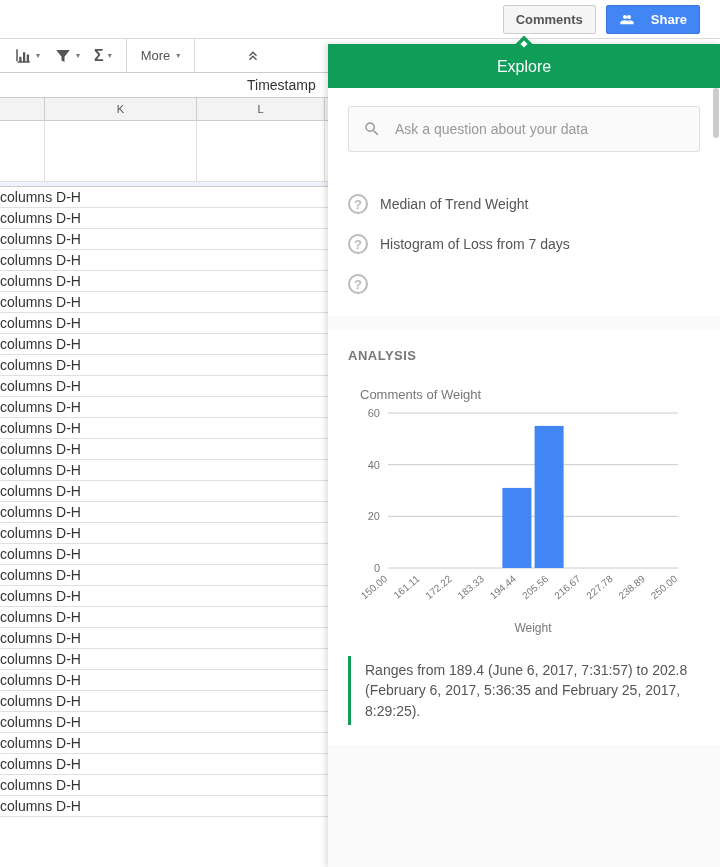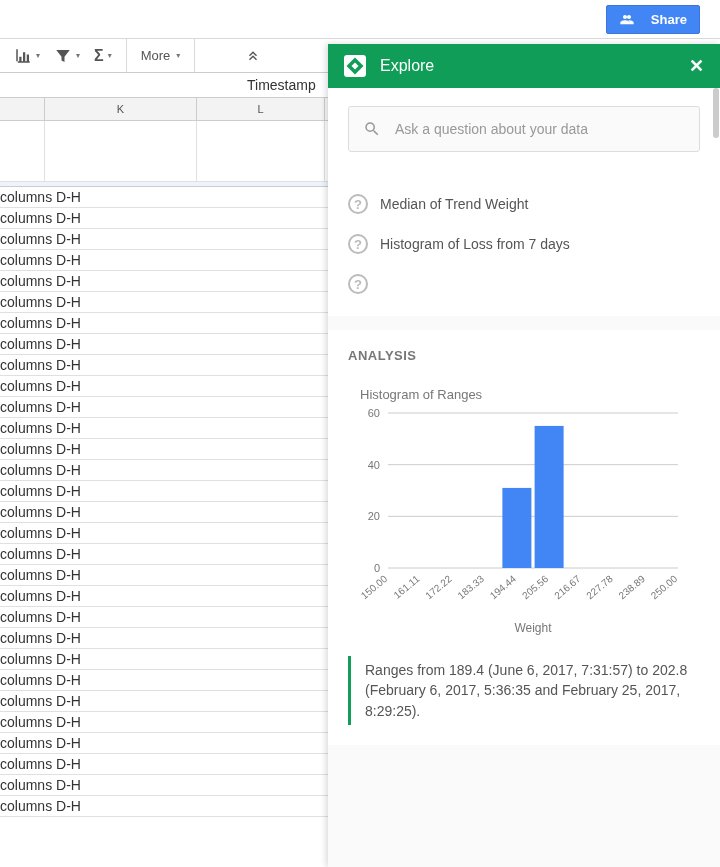--- a/index.html
+++ b/index.html
@@ -193,20 +193,21 @@
     flex-direction: column;
   }
   .explore-header {
     height: 44px;
     background: #0f9d58;
     color: #fff;
     display: flex;
     align-items: center;
     padding: 0 16px;
     gap: 14px;
+    flex-direction: column;
   }
   .explore-logo {
     width: 22px; height: 22px;
     background: #fff;
     border-radius: 3px;
     position: relative;
   }
   .explore-logo::before {
     content:"";
     position:absolute;
@@ -327,20 +328,23 @@
     top:0; height:50px;
     left:1px; right:1px;
     background:#ccc;
     border-radius: 3px;
   }
 </style>
 </head>
 <body>
 
 <div class="topbar">
+  <div class="btn">
+    <span>Comments</span>
+  </div>
   <div class="btn btn-share">
     <svg viewBox="0 0 24 24">
         <path d="M15 12c1.66 0 3-1.34 3-3s-1.34-3-3-3-3 1.34-3 3 1.34 3 3 3zm-6 0c1.66 0 3-1.34 3-3S10.66 6 9 6 6 7.34 6 9s1.34 3 3 3zm0 2c-2.33 0-7 1.17-7 3.5V20h14v-2.5C16 15.17 11.33 14 9 14zm6 0c-.29 0-.62.02-.97.05 1.16.84 1.97 1.97 1.97 3.45V20h6v-2.5c0-2.33-4.67-3.5-7-3.5z"></path>
       </svg>
     <span>Share</span>
   </div>
 </div>
 
 <div class="toolbar">
   <div class="tool-group">
@@ -523,21 +527,21 @@
             <span>Histogram of Loss from 7 days</span>
           </div>
           <div class="suggestion">
             <div class="q-icon">?</div>
           </div>
         </div>
     </div>
     <div class="section analysis">
       <div class="section-title">ANALYSIS</div>
       <div class="chart-wrap">
-        <div class="chart-title">Histogram of Ranges</div>
+        <div class="chart-title">Comments of Weight</div>
         <div class="chart-svg-wrap" id="chart"><svg width="340" height="230">
               <line x1="40" y1="160" x2="330" y2="160" stroke="#ccc" stroke-width="1"></line>
               <text x="32" y="164" text-anchor="end" font-size="11" fill="#777">0</text>
               <line x1="40" y1="108.33333333333334" x2="330" y2="108.33333333333334" stroke="#ccc" stroke-width="1"></line>
               <text x="32" y="112.33333333333334" text-anchor="end" font-size="11" fill="#777">20</text>
               <line x1="40" y1="56.66666666666667" x2="330" y2="56.66666666666667" stroke="#ccc" stroke-width="1"></line>
               <text x="32" y="60.66666666666667" text-anchor="end" font-size="11" fill="#777">40</text>
               <line x1="40" y1="5" x2="330" y2="5" stroke="#ccc" stroke-width="1"></line>
               <text x="32" y="9" text-anchor="end" font-size="11" fill="#777">60</text>
               <rect x="154.38888888888889" y="79.91666666666666" width="29" height="80.08333333333334" fill="#4285f4"></rect>

